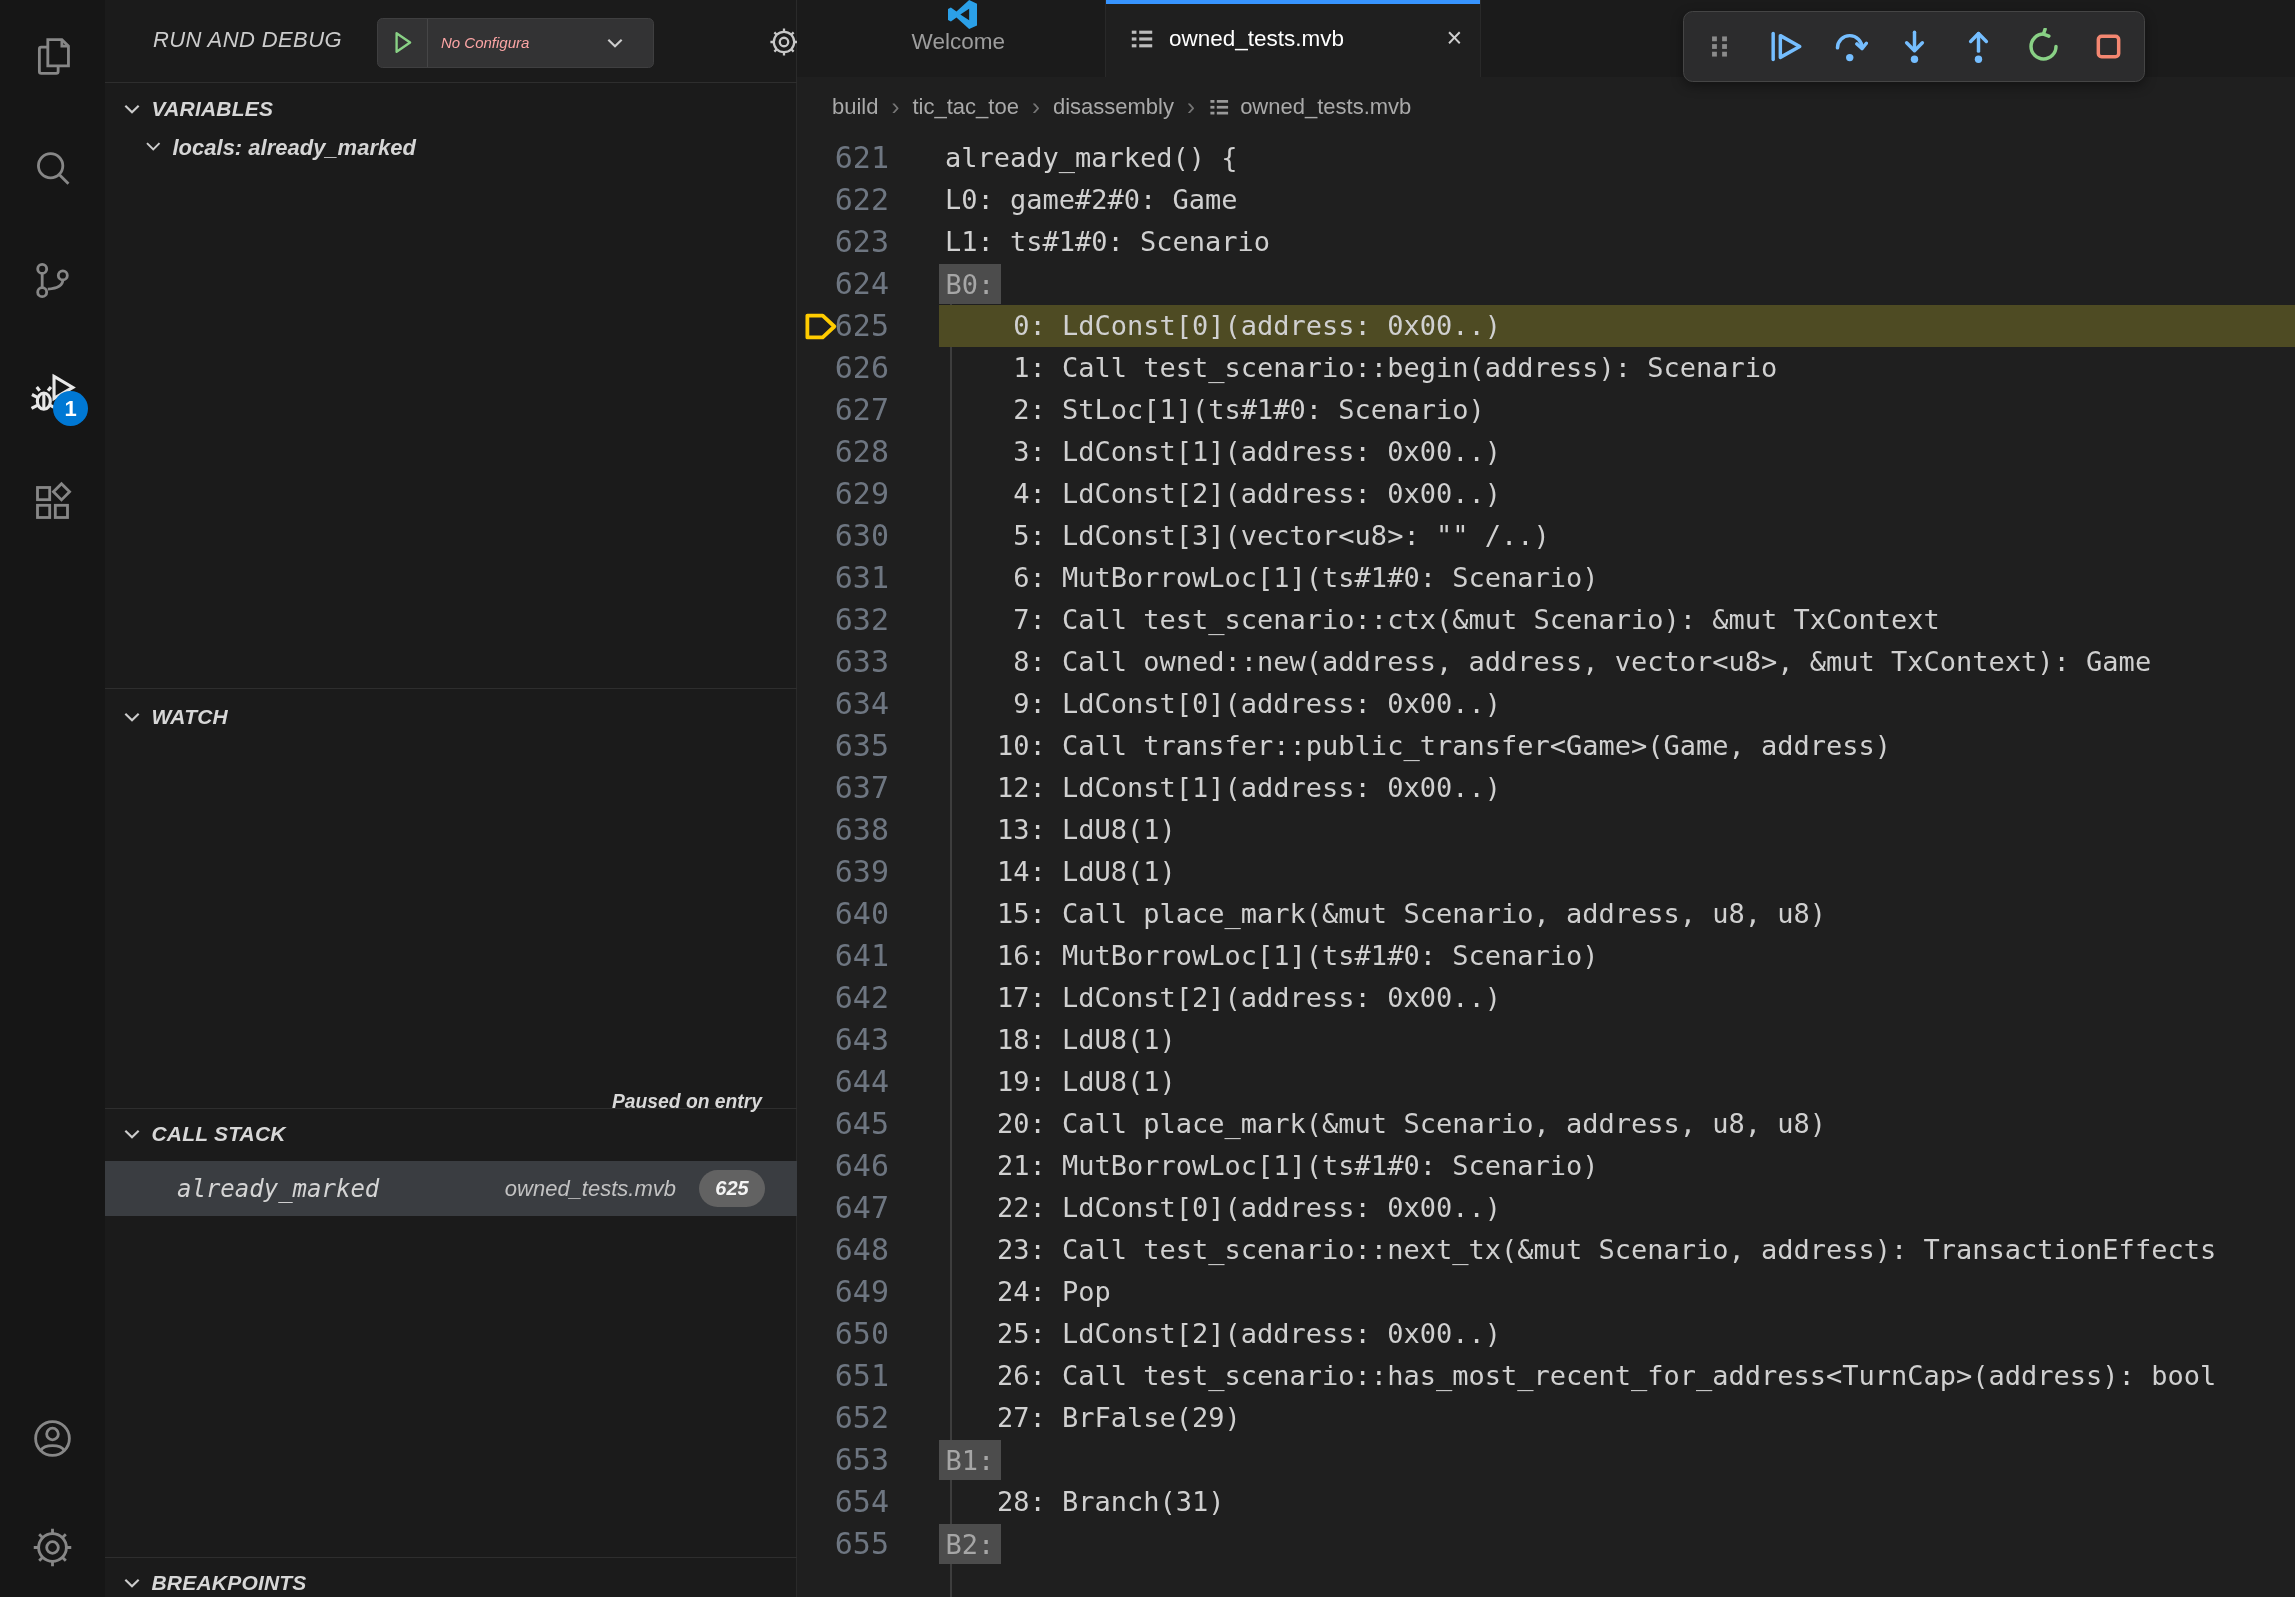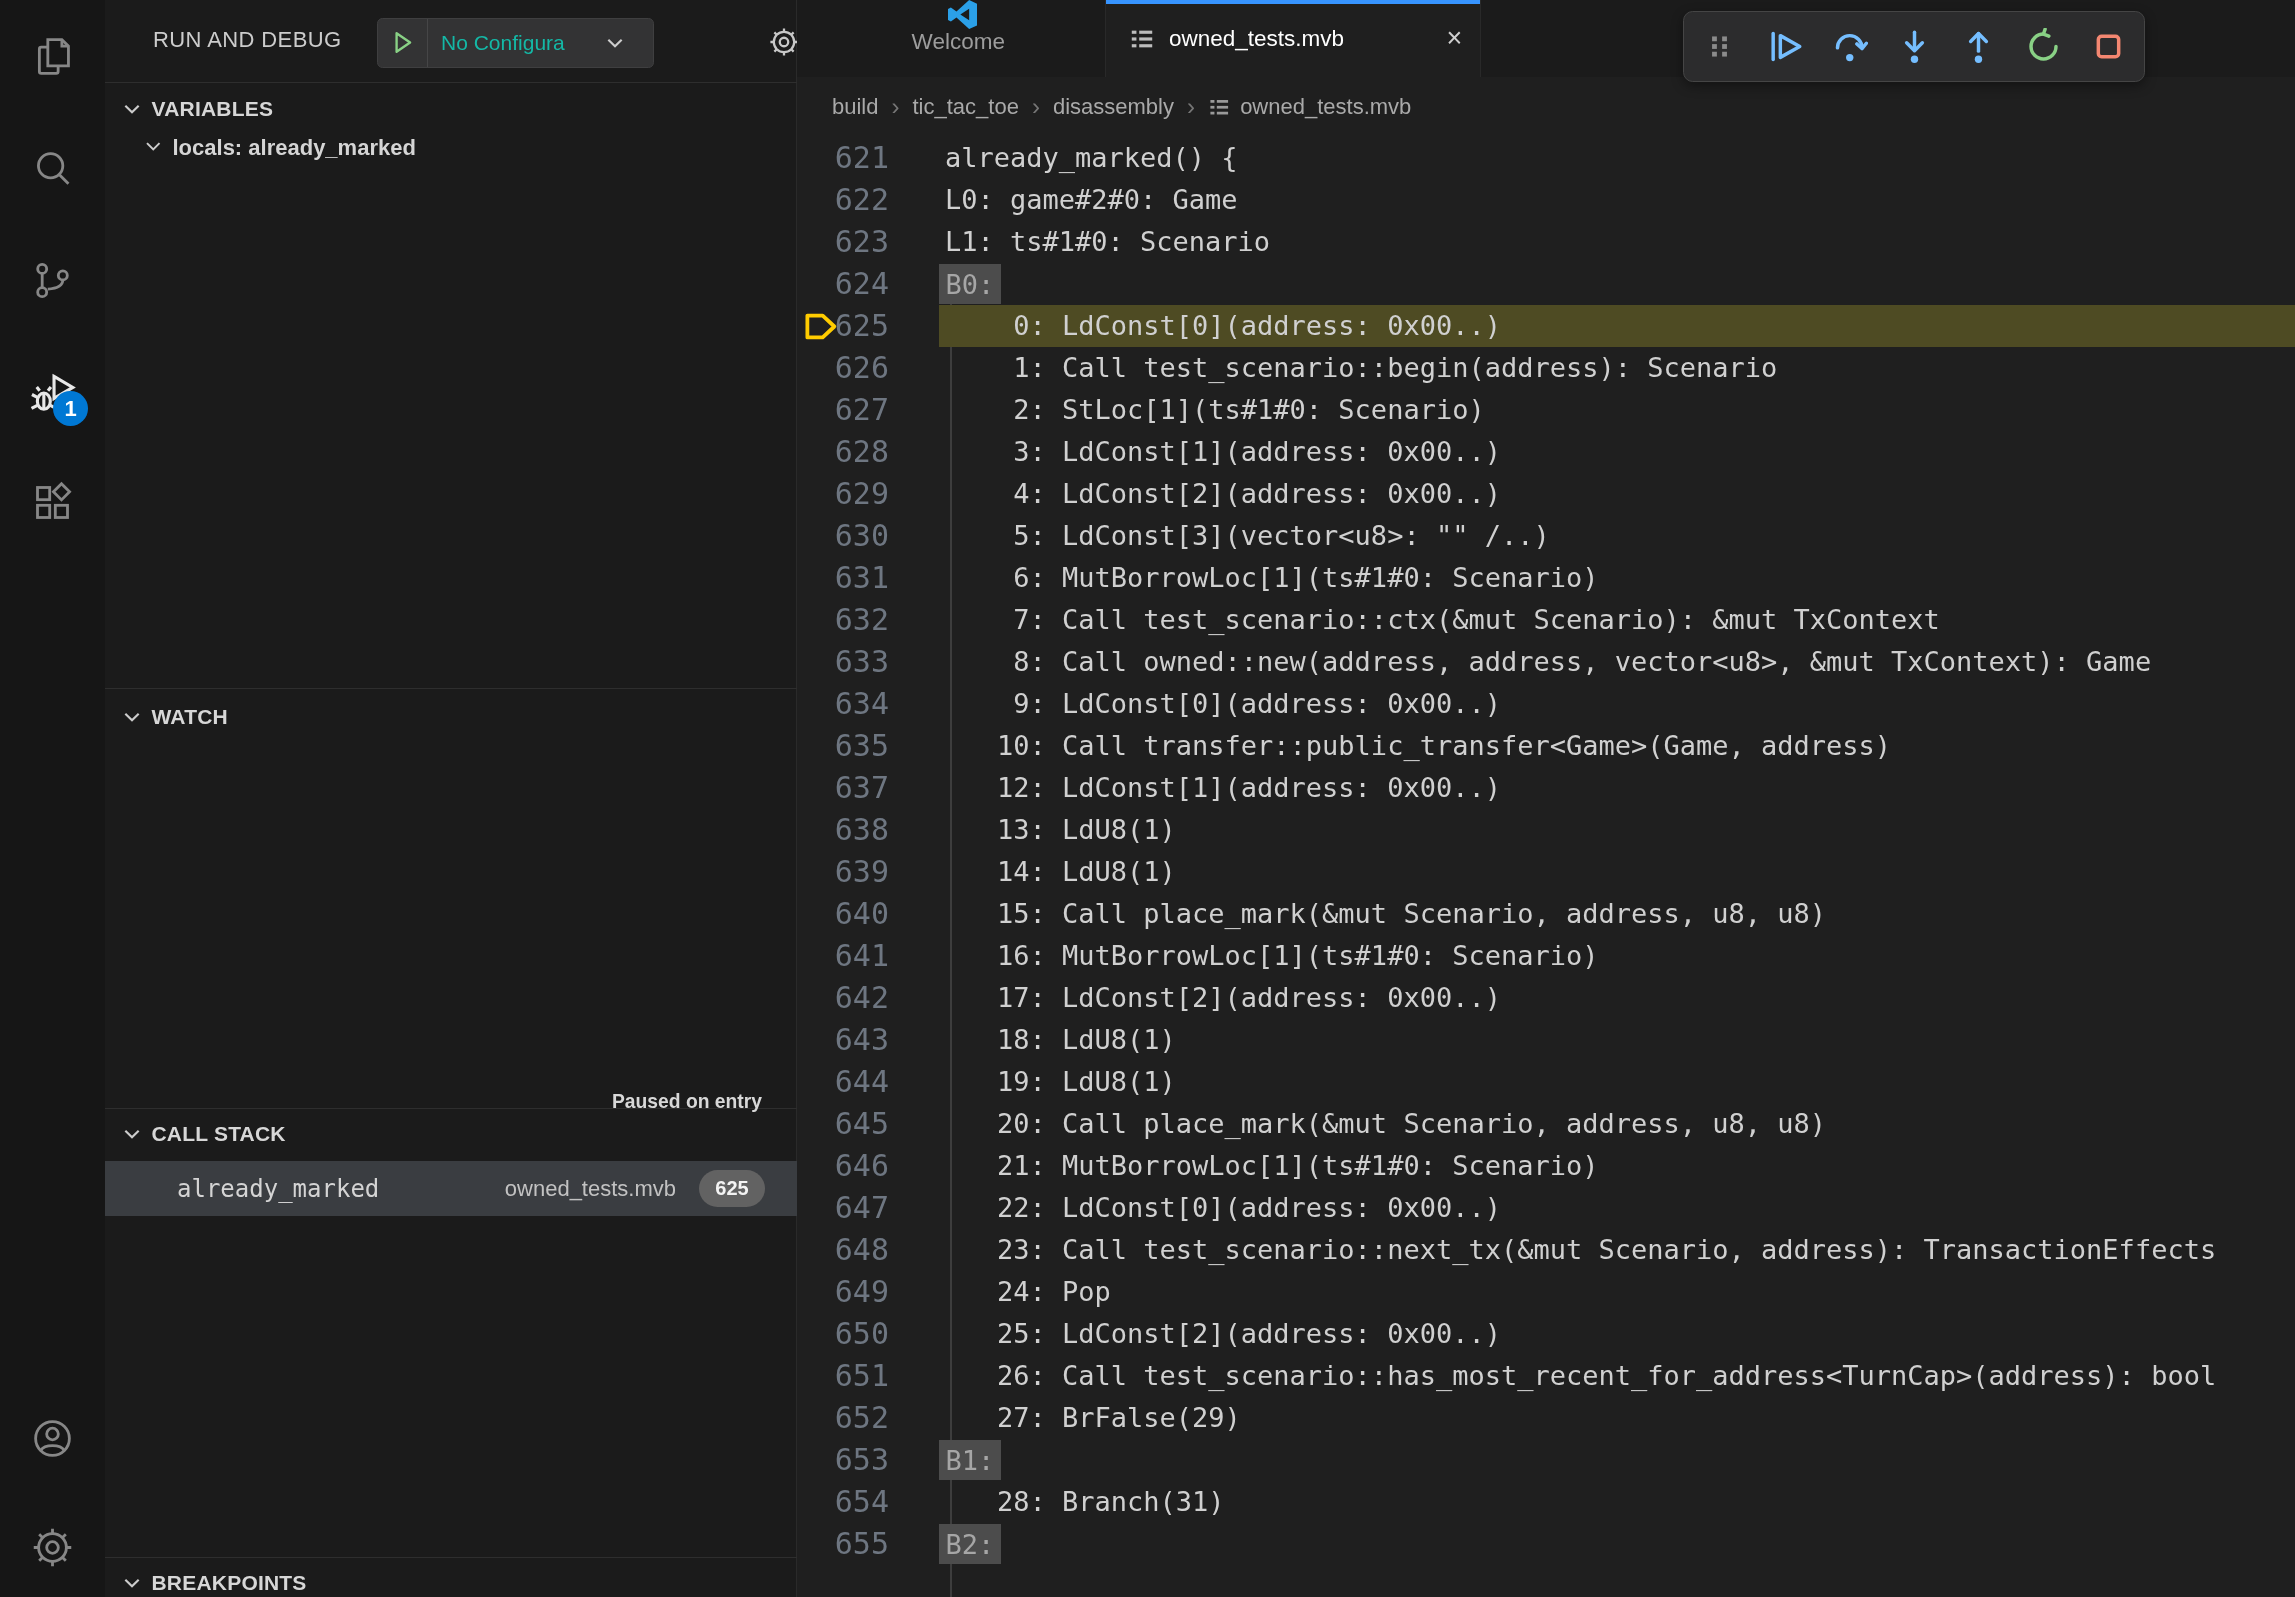--- a/index.html
+++ b/index.html
@@ -8,28 +8,28 @@
 
   
   #activity-bar { position:absolute; left:0; top:0; width:105px; height:1597px; background:#161616; }
   .act-item { position:absolute; left:0; width:105px; height:97px; display:flex; align-items:center; justify-content:center; cursor:pointer; }
   .act-item svg { stroke:#878787; fill:none; stroke-width:1.5; }
   .act-item.active svg { stroke:#e8e8e8; }
   .act-badge { position:absolute; left:53px; top:48px; min-width:35px; height:35px; border-radius:17.7px;
                background:#0078d4; color:#fff; font-size:22px; font-weight:700; display:flex; align-items:center; justify-content:center; }
 
   
-  #sidebar { position:absolute; left:105px; top:0; width:692px; height:1597px; background:#1b1b1b; border-right:0.8px solid #2a2a2a; }
+  #sidebar { position:absolute; left:105px; top:0; width:692px; height:1597px; background:#1b1b1b; border-right:0.8px solid #2a2a2a;font-style:italic; }
   #side-header { position:absolute; left:0; top:0; width:100%; height:80px; }
   #side-title { position:absolute; left:48px; top:0; height:80px; display:flex; align-items:center;
                 color:#cccccc; font-size:22px; font-weight:500; letter-spacing:0.4px; }
   #config-button { position:absolute; left:272px; top:17.7px; width:277px; height:50px; background:#333334; border:0.8px solid #3f3f40;
                    border-radius:5.6px; display:flex; align-items:center; cursor:pointer; overflow:hidden; }
   #config-play { width:50px; height:100%; display:flex; align-items:center; justify-content:center; border-right:0.8px solid #464647; }
-  #config-label { color:#14b8a6; font-size:21px; padding-left:13px; white-space:nowrap; width:175px; overflow:hidden; }
+  #config-label { color:#fca5a5; font-size:15px; padding-left:13px; white-space:nowrap; width:175px; overflow:hidden; }
   #config-chevron { display:flex; align-items:center; }
   .hdr-icon { position:absolute; top:21px; width:42px; height:42px; display:flex; align-items:center; justify-content:center; cursor:pointer; }
 
   .section-divider { position:absolute; left:0; width:692px; height:0.8px; background:#2e2e2e; }
   .section-header { position:absolute; left:14.5px; display:flex; align-items:center; gap:8px; cursor:pointer; }
   .section-header .chev { display:flex; }
   .section-header .sec-label { color:#d7d7d7; font-size:21px; font-weight:700; letter-spacing:0.2px; }
   .chev svg { stroke:#cccccc; fill:none; stroke-width:1.6; }
 
   #locals-row { position:absolute; left:37px; top:135px; display:flex; align-items:center; gap:8px; cursor:pointer; }

